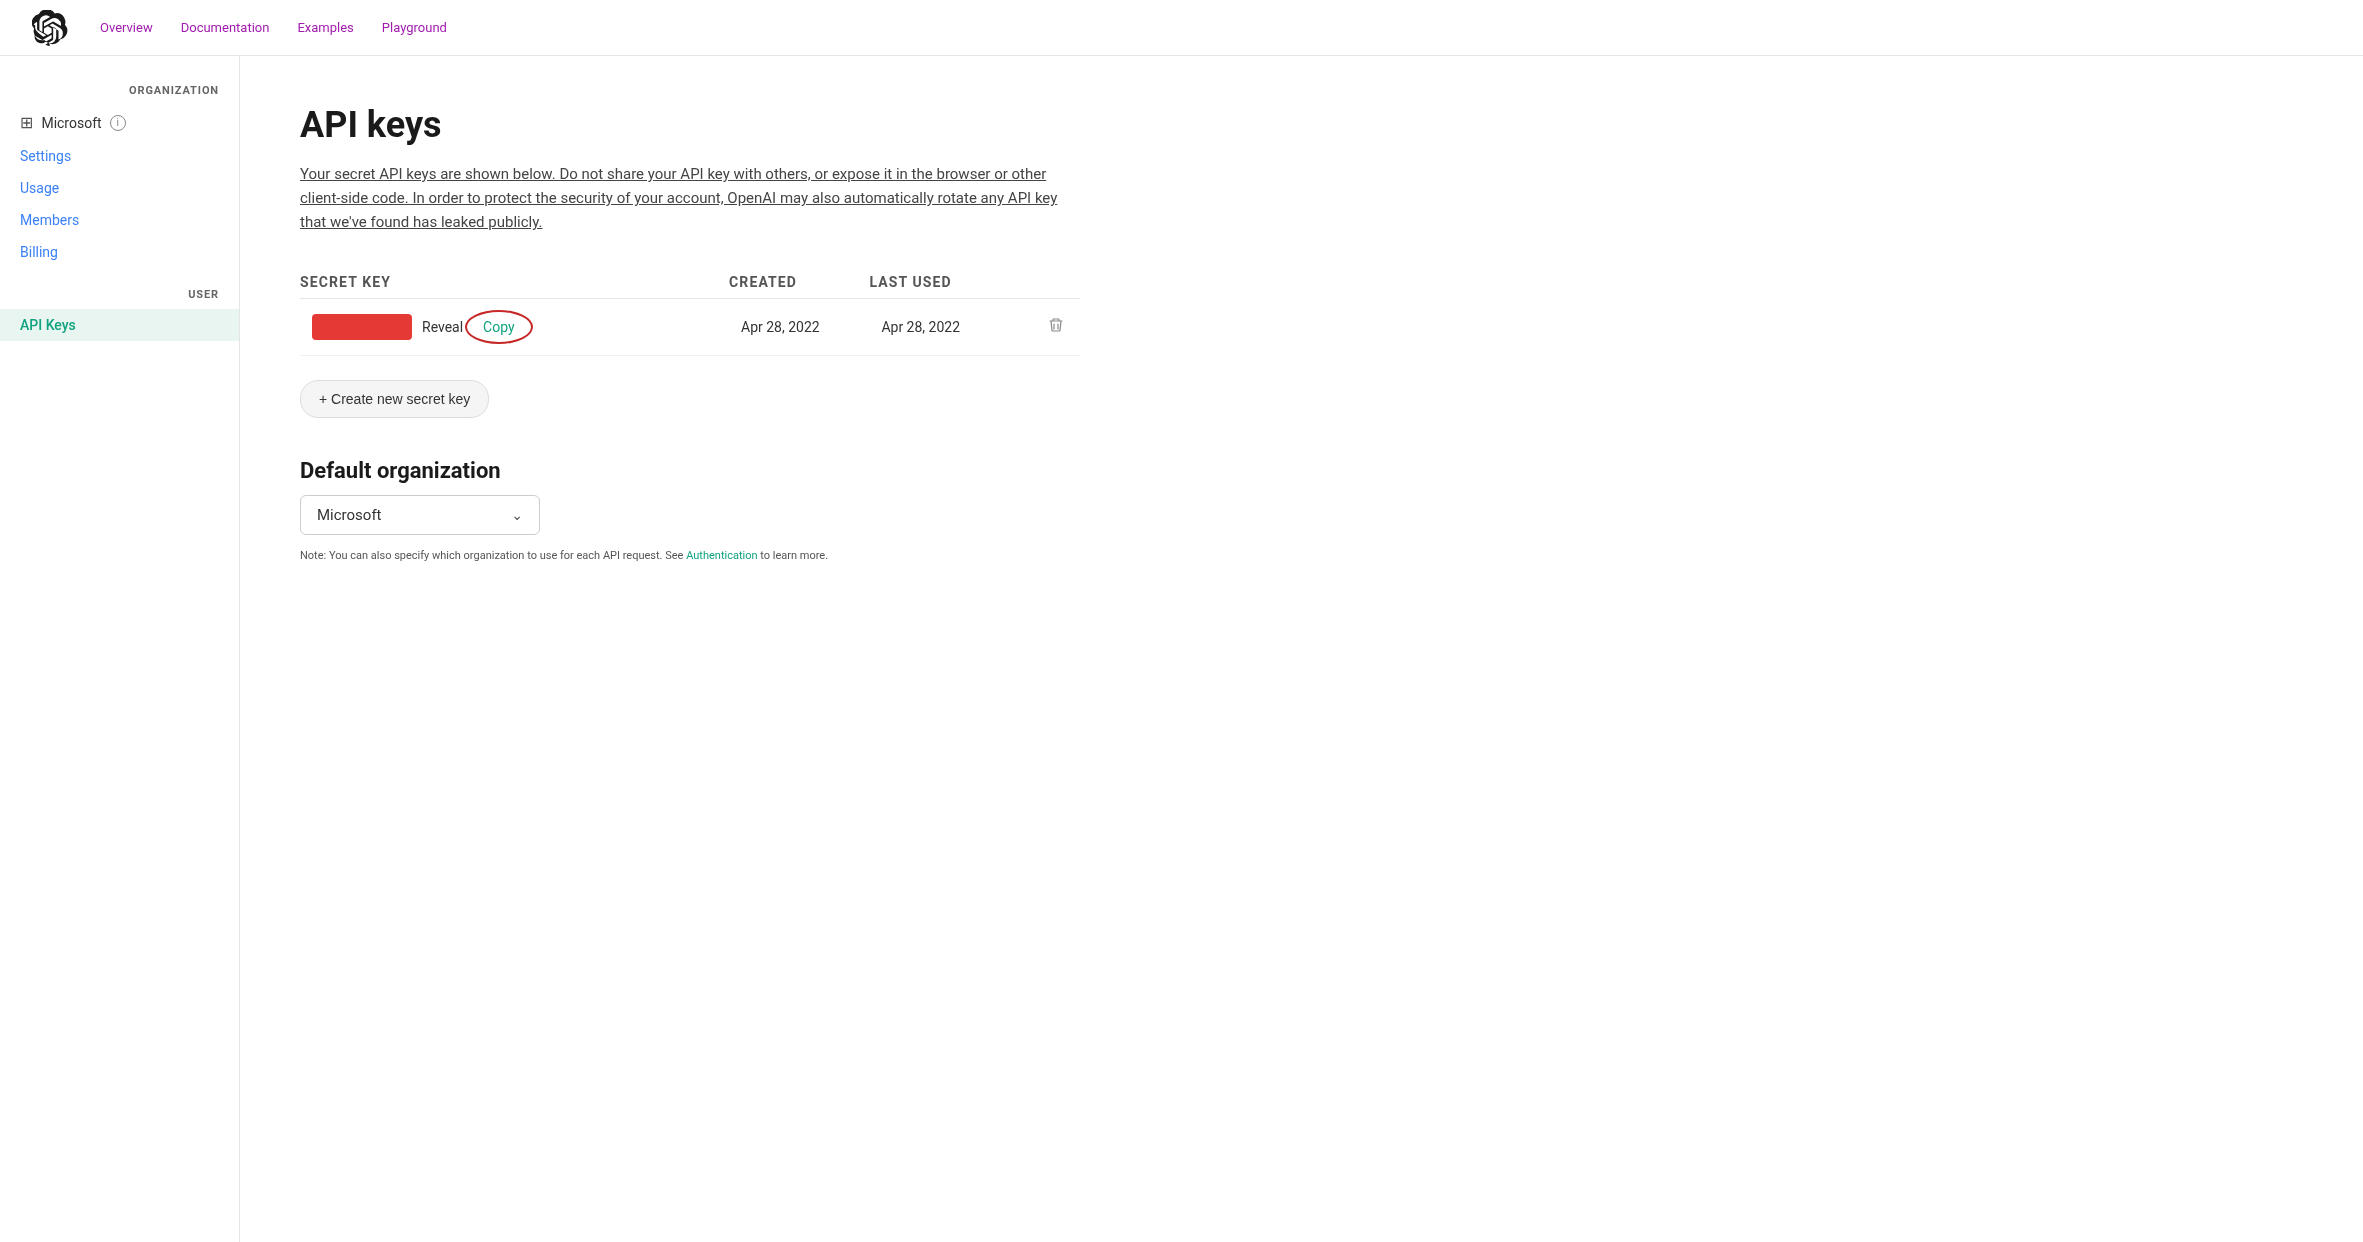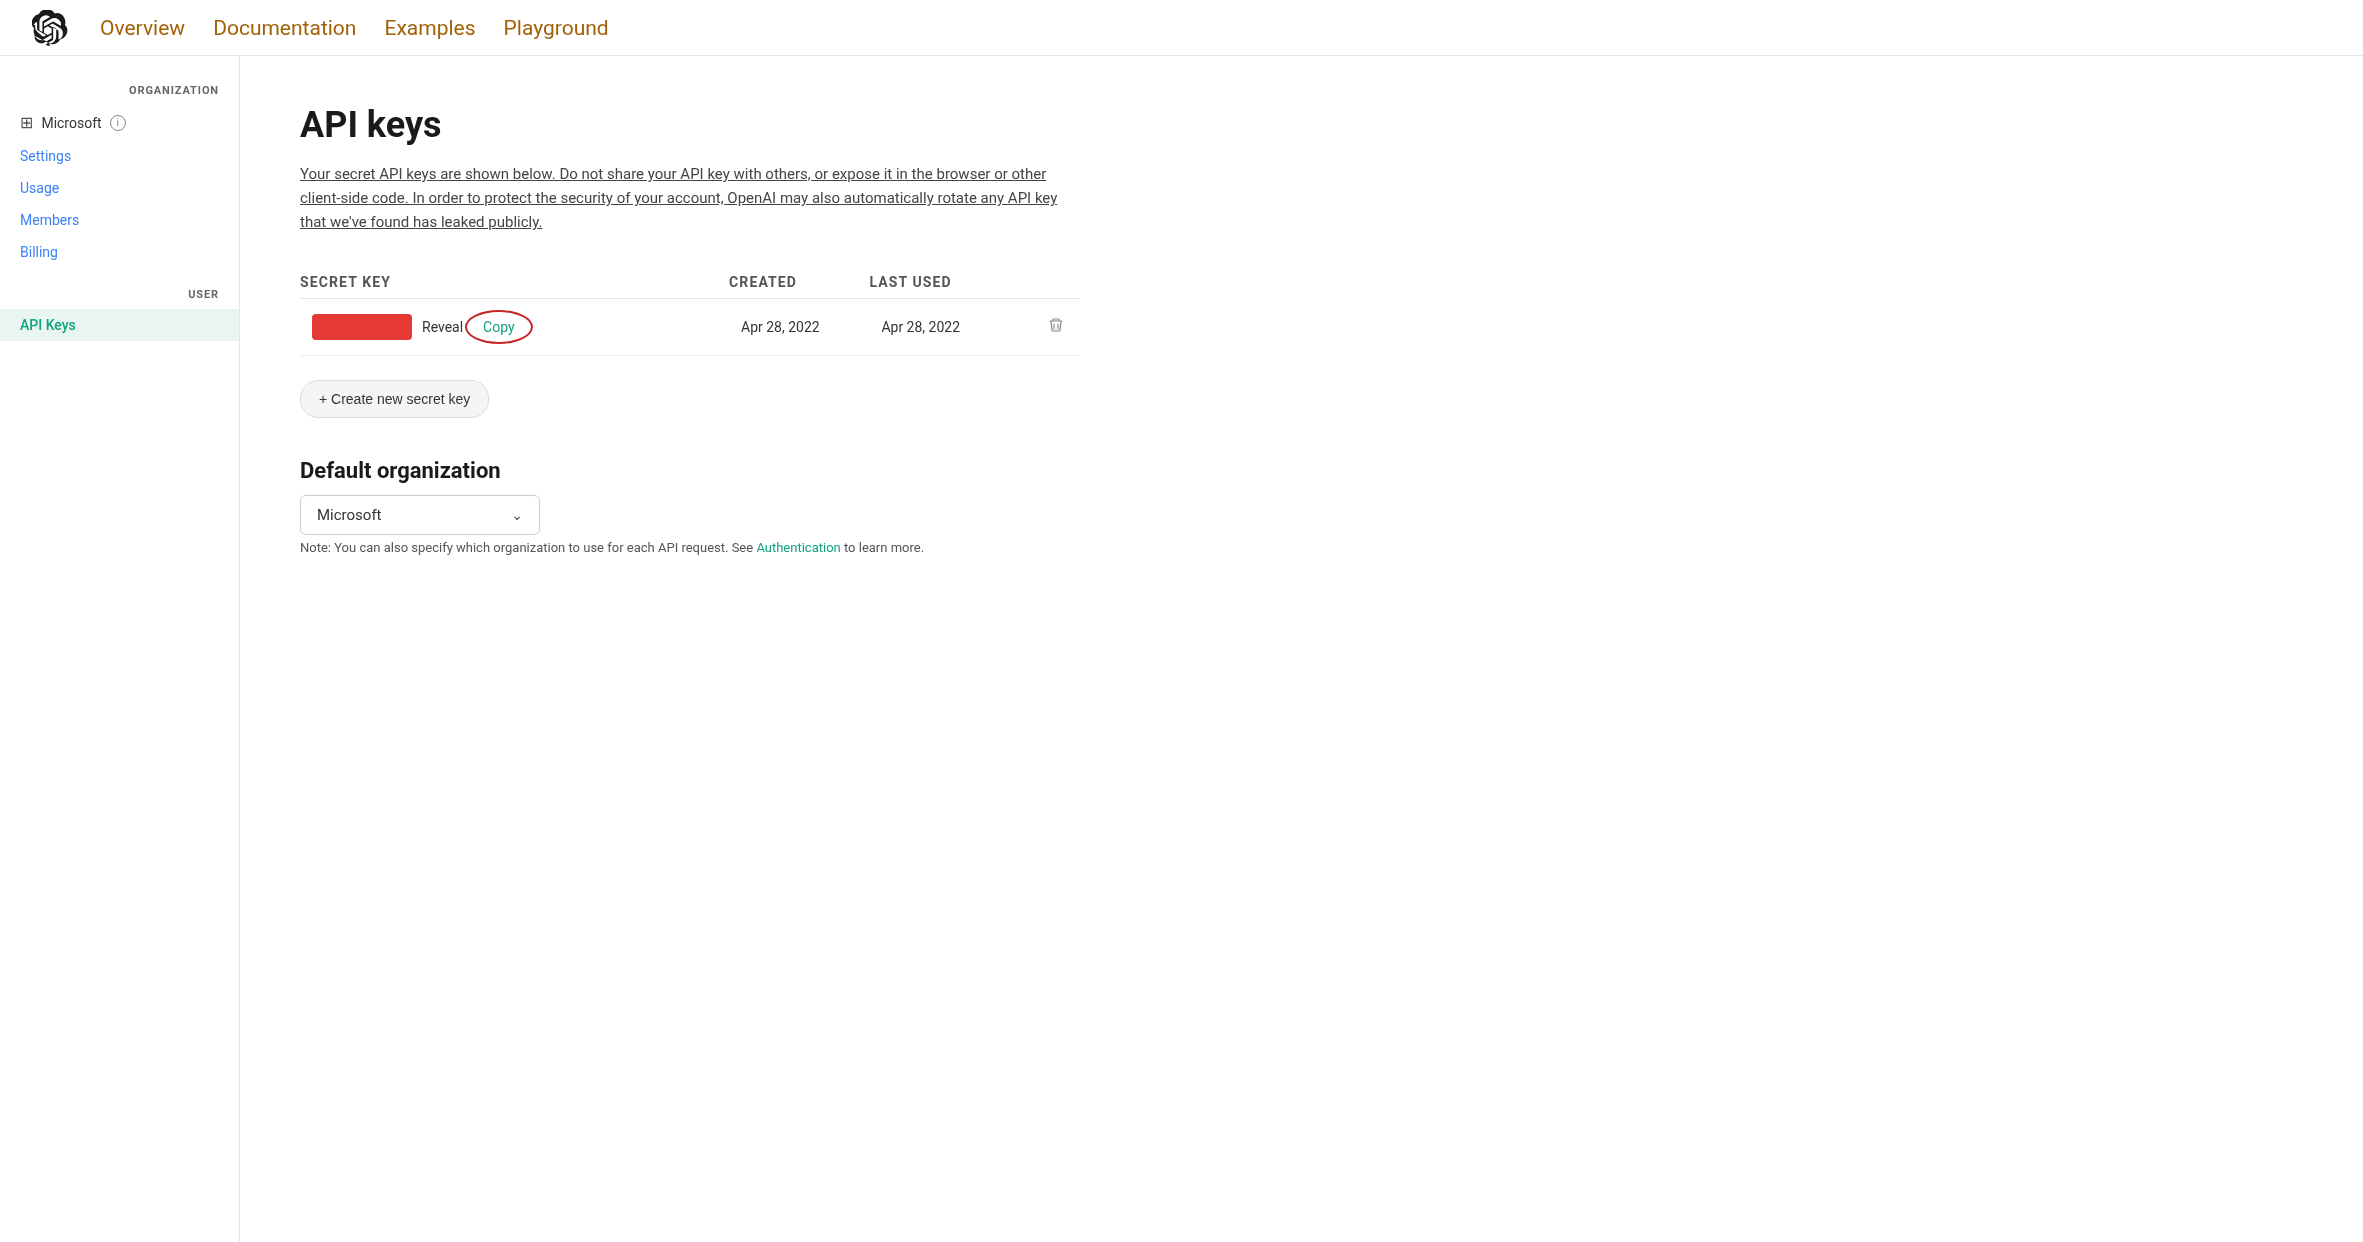--- a/index.html
+++ b/index.html
@@ -18,22 +18,22 @@
       width: 36px;
       height: 36px;
       flex-shrink: 0;
     }
     .topnav-links {
       display: flex;
       gap: 28px;
       align-items: center;
     }
     .topnav-link {
-      font-size: 21px;
-      color: #a16207;
+      font-size: 13px;
+      color: #a21caf;
       text-decoration: none;
       cursor: pointer;
     }
 
     
     .layout {
       display: flex;
       min-height: calc(100vh - 56px);
     }
 
@@ -232,23 +232,23 @@
       border: 1px solid #ccc;
       border-radius: 6px;
       font-size: 15px;
       color: #333;
       cursor: pointer;
       background: #fff;
     }
     .chevron { color: #555; font-size: 14px; }
 
     .note-text {
-      font-size: 13px;
+      font-size: 11px;
       color: #555;
-      margin-top: 5px;
+      margin-top: 14px;
     }
     .note-link {
       color: #10a37f;
       text-decoration: none;
       cursor: pointer;
     }
   </style>
 </head>
 <body>
 

